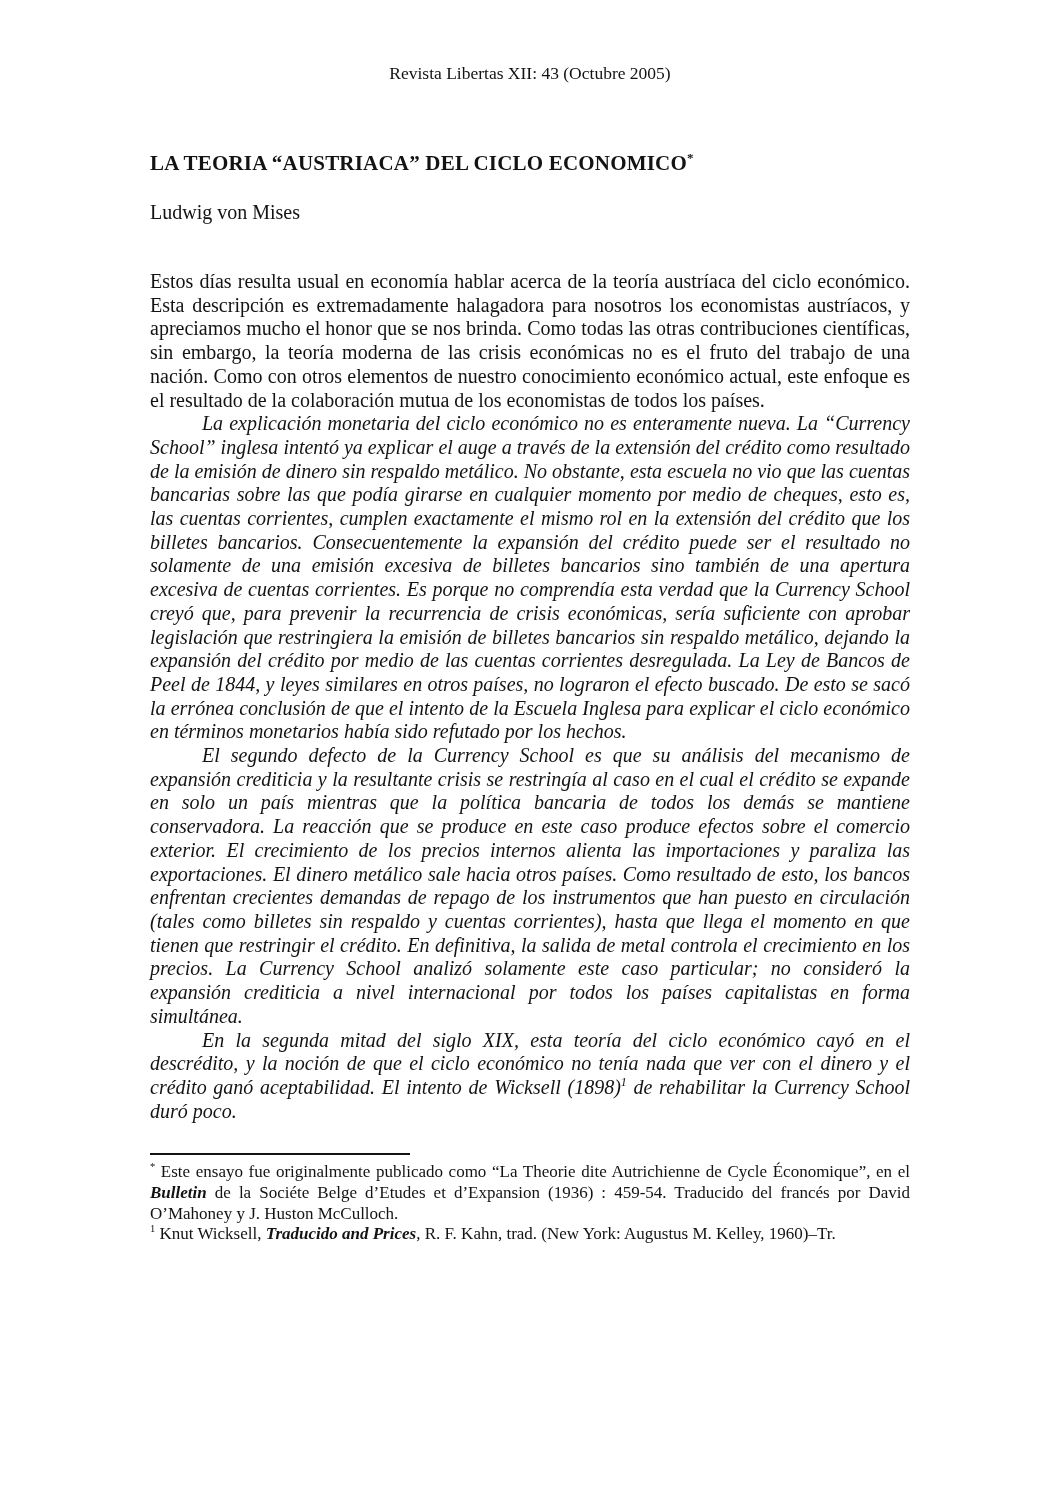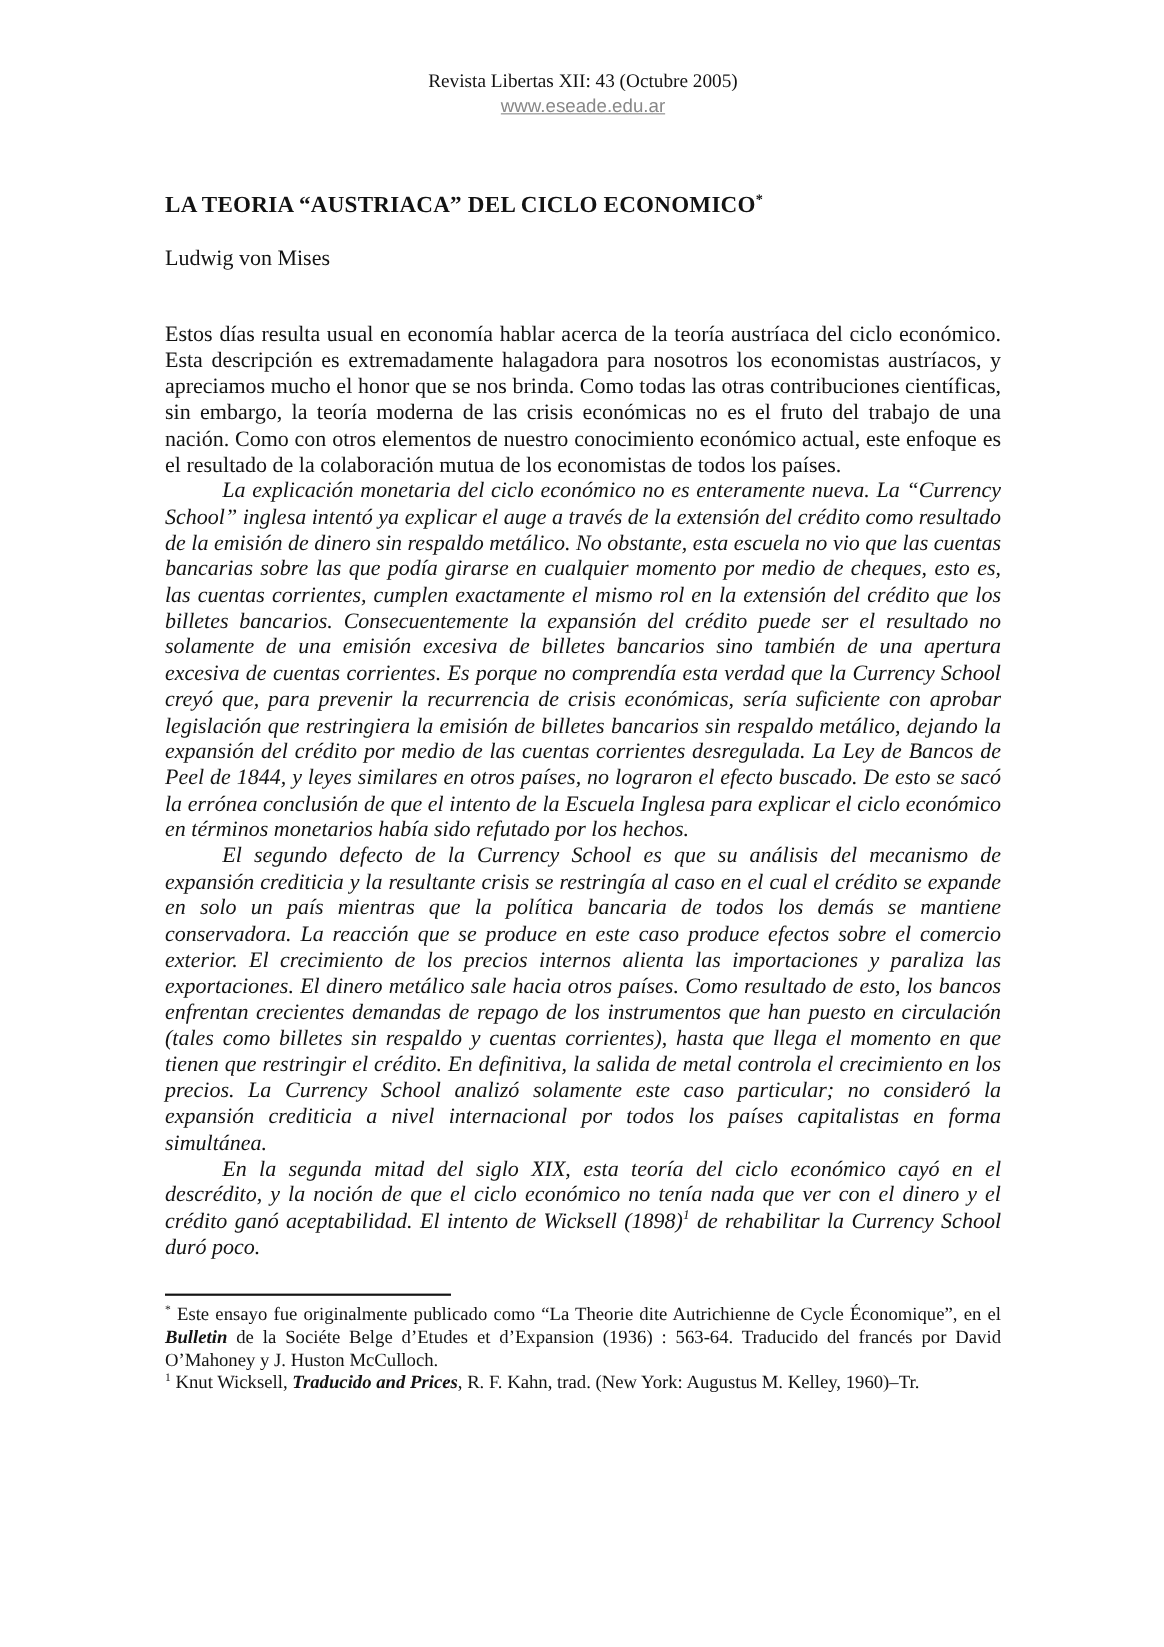--- a/index.html
+++ b/index.html
@@ -77,35 +77,34 @@
   .bi { font-weight: bold; font-style: italic; }
 </style>
 </head>
 <body>
 
 <div class="page">
   <div class="content">
 
     <div class="doc-header">
       <div>Revista Libertas XII: 43 (Octubre 2005)</div>
-      <div><span class="website-link">www.eseade.edu.ar</span></div>
     </div>
 
     <h1 class="doc-title"><span>LA TEORIA “AUSTRIACA” DEL CICLO ECONOMICO</span><sup>*</sup></h1>
 
     <div class="doc-author">Ludwig von Mises</div>
 
     <div class="body-text">
       <p>Estos días resulta usual en economía hablar acerca de la teoría austríaca del ciclo económico. Esta descripción es extremadamente halagadora para nosotros los economistas austríacos, y apreciamos mucho el honor que se nos brinda. Como todas las otras contribuciones científicas, sin embargo, la teoría moderna de las crisis económicas no es el fruto del trabajo de una nación. Como con otros elementos de nuestro conocimiento económico actual, este enfoque es el resultado de la colaboración mutua de los economistas de todos los países.</p>
       <p class="indent">La explicación monetaria del ciclo económico no es enteramente nueva. La “Currency School” inglesa intentó ya explicar el auge a través de la extensión del crédito como resultado de la emisión de dinero sin respaldo metálico. No obstante, esta escuela no vio que las cuentas bancarias sobre las que podía girarse en cualquier momento por medio de cheques, esto es, las cuentas corrientes, cumplen exactamente el mismo rol en la extensión del crédito que los billetes bancarios. Consecuentemente la expansión del crédito puede ser el resultado no solamente de una emisión excesiva de billetes bancarios sino también de una apertura excesiva de cuentas corrientes. Es porque no comprendía esta verdad que la Currency School creyó que, para prevenir la recurrencia de crisis económicas, sería suficiente con aprobar legislación que restringiera la emisión de billetes bancarios sin respaldo metálico, dejando la expansión del crédito por medio de las cuentas corrientes desregulada. La Ley de Bancos de Peel de 1844, y leyes similares en otros países, no lograron el efecto buscado. De esto se sacó la errónea conclusión de que el intento de la Escuela Inglesa para explicar el ciclo económico en términos monetarios había sido refutado por los hechos.</p>
       <p class="indent">El segundo defecto de la Currency School es que su análisis del mecanismo de expansión crediticia y la resultante crisis se restringía al caso en el cual el crédito se expande en solo un país mientras que la política bancaria de todos los demás se mantiene conservadora. La reacción que se produce en este caso produce efectos sobre el comercio exterior. El crecimiento de los precios internos alienta las importaciones y paraliza las exportaciones. El dinero metálico sale hacia otros países. Como resultado de esto, los bancos enfrentan crecientes demandas de repago de los instrumentos que han puesto en circulación (tales como billetes sin respaldo y cuentas corrientes), hasta que llega el momento en que tienen que restringir el crédito. En definitiva, la salida de metal controla el crecimiento en los precios. La Currency School analizó solamente este caso particular; no consideró la expansión crediticia a nivel internacional por todos los países capitalistas en forma simultánea.</p>
       <p class="indent"><span>En la segunda mitad del siglo XIX, esta teoría del ciclo económico cayó en el descrédito, y la noción de que el ciclo económico no tenía nada que ver con el dinero y el crédito ganó aceptabilidad. El intento de Wicksell (1898)</span><sup>1</sup><span> de rehabilitar la Currency School duró poco.</span></p>
     </div>
 
     <div class="footnote-sep"></div>
 
     <div class="footnotes">
-      <p><sup>*</sup><span> Este ensayo fue originalmente publicado como “La Theorie dite Autrichienne de Cycle Économique”, en el </span><span class="bi">Bulletin</span><span> de la Sociéte Belge d’Etudes et d’Expansion (1936) : 563-64. Traducido del francés por David O’Mahoney y J. Huston McCulloch.</span></p>
+      <p><sup>*</sup><span> Este ensayo fue originalmente publicado como “La Theorie dite Autrichienne de Cycle Économique”, en el </span><span class="bi">Bulletin</span><span> de la Sociéte Belge d’Etudes et d’Expansion (1936) : 459-54. Traducido del francés por David O’Mahoney y J. Huston McCulloch.</span></p>
       <p><sup>1</sup><span> Knut Wicksell, </span><span class="bi">Traducido and Prices</span><span>, R. F. Kahn, trad. (New York: Augustus M. Kelley, 1960)–Tr.</span></p>
     </div>
 
   </div>
 </div>
 
 </body></html>

